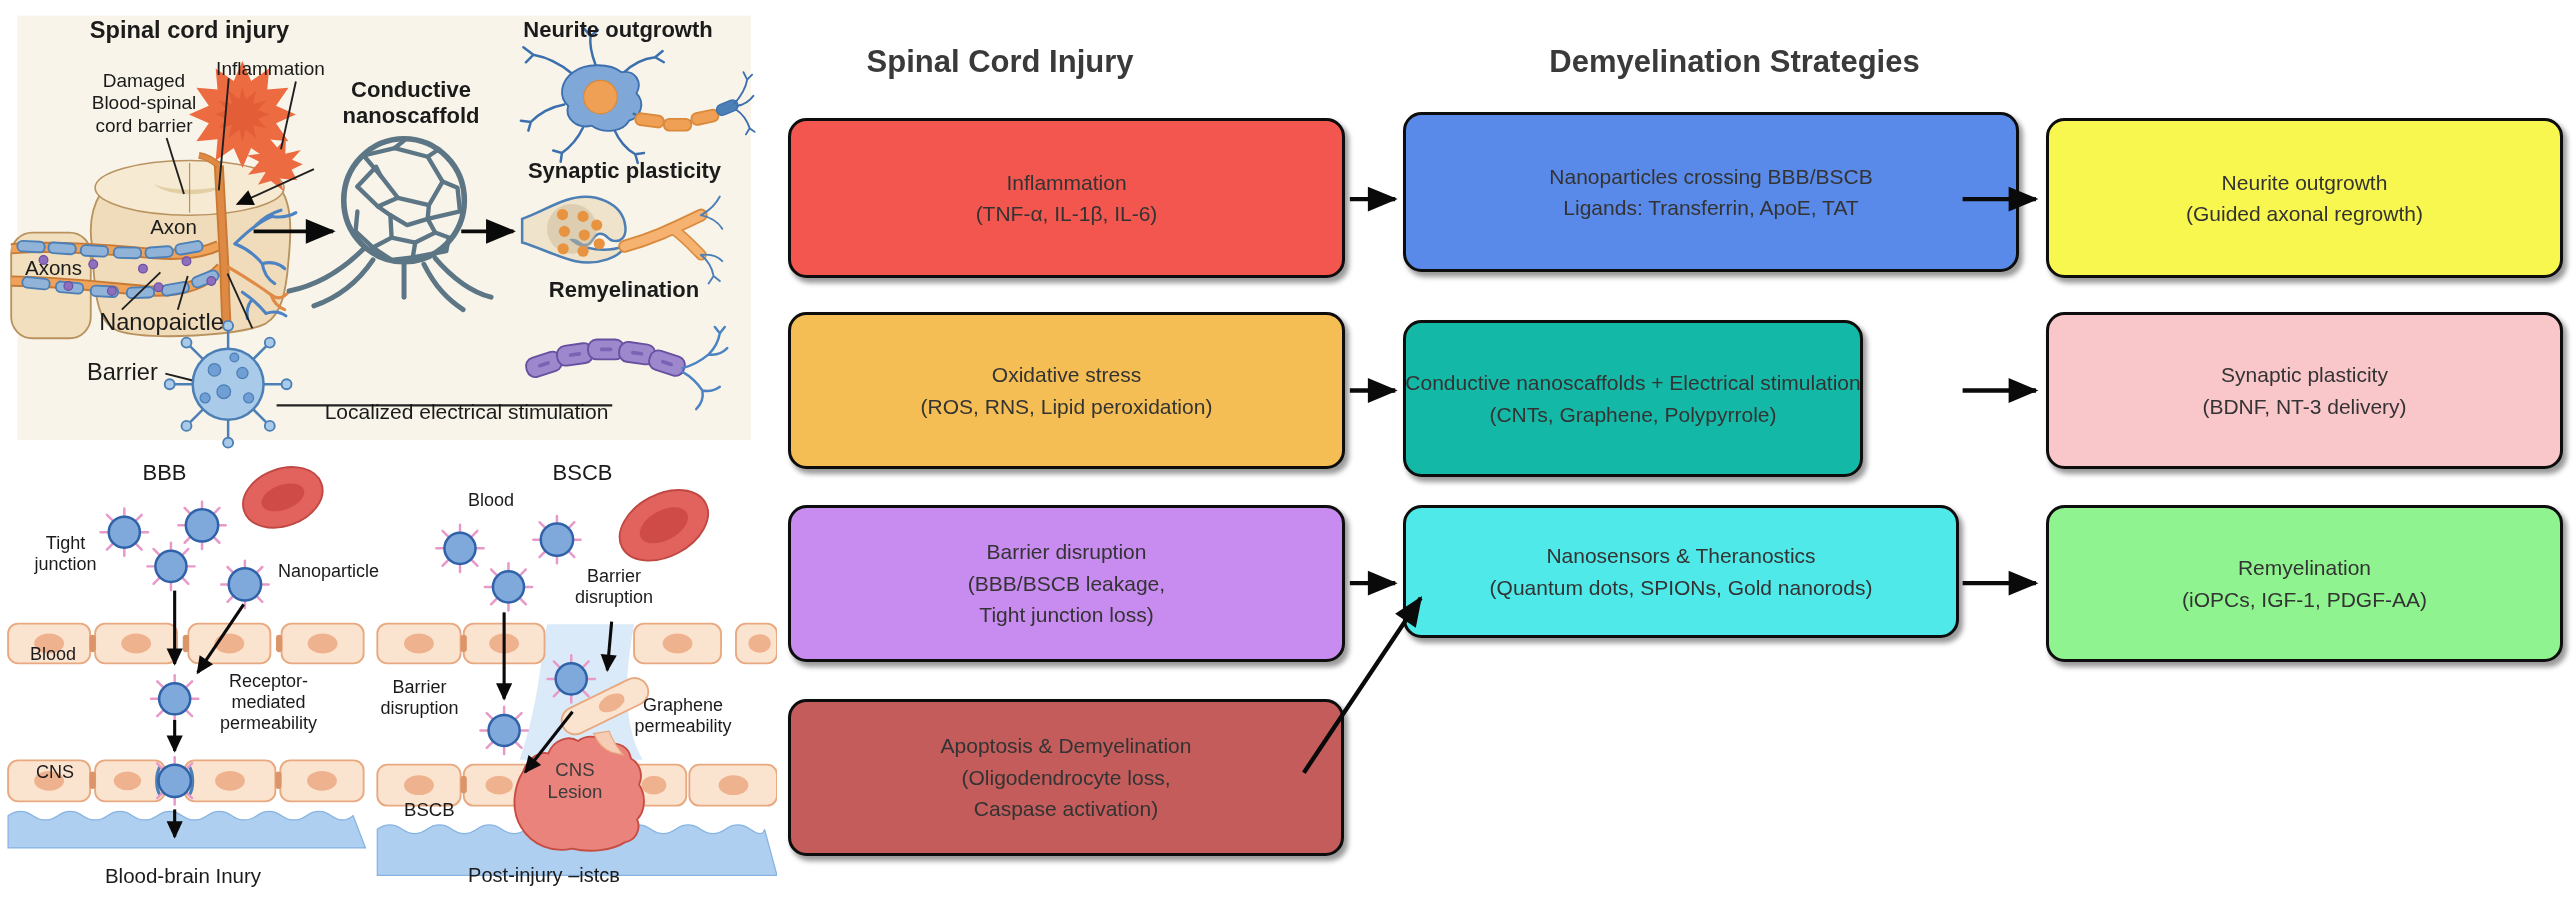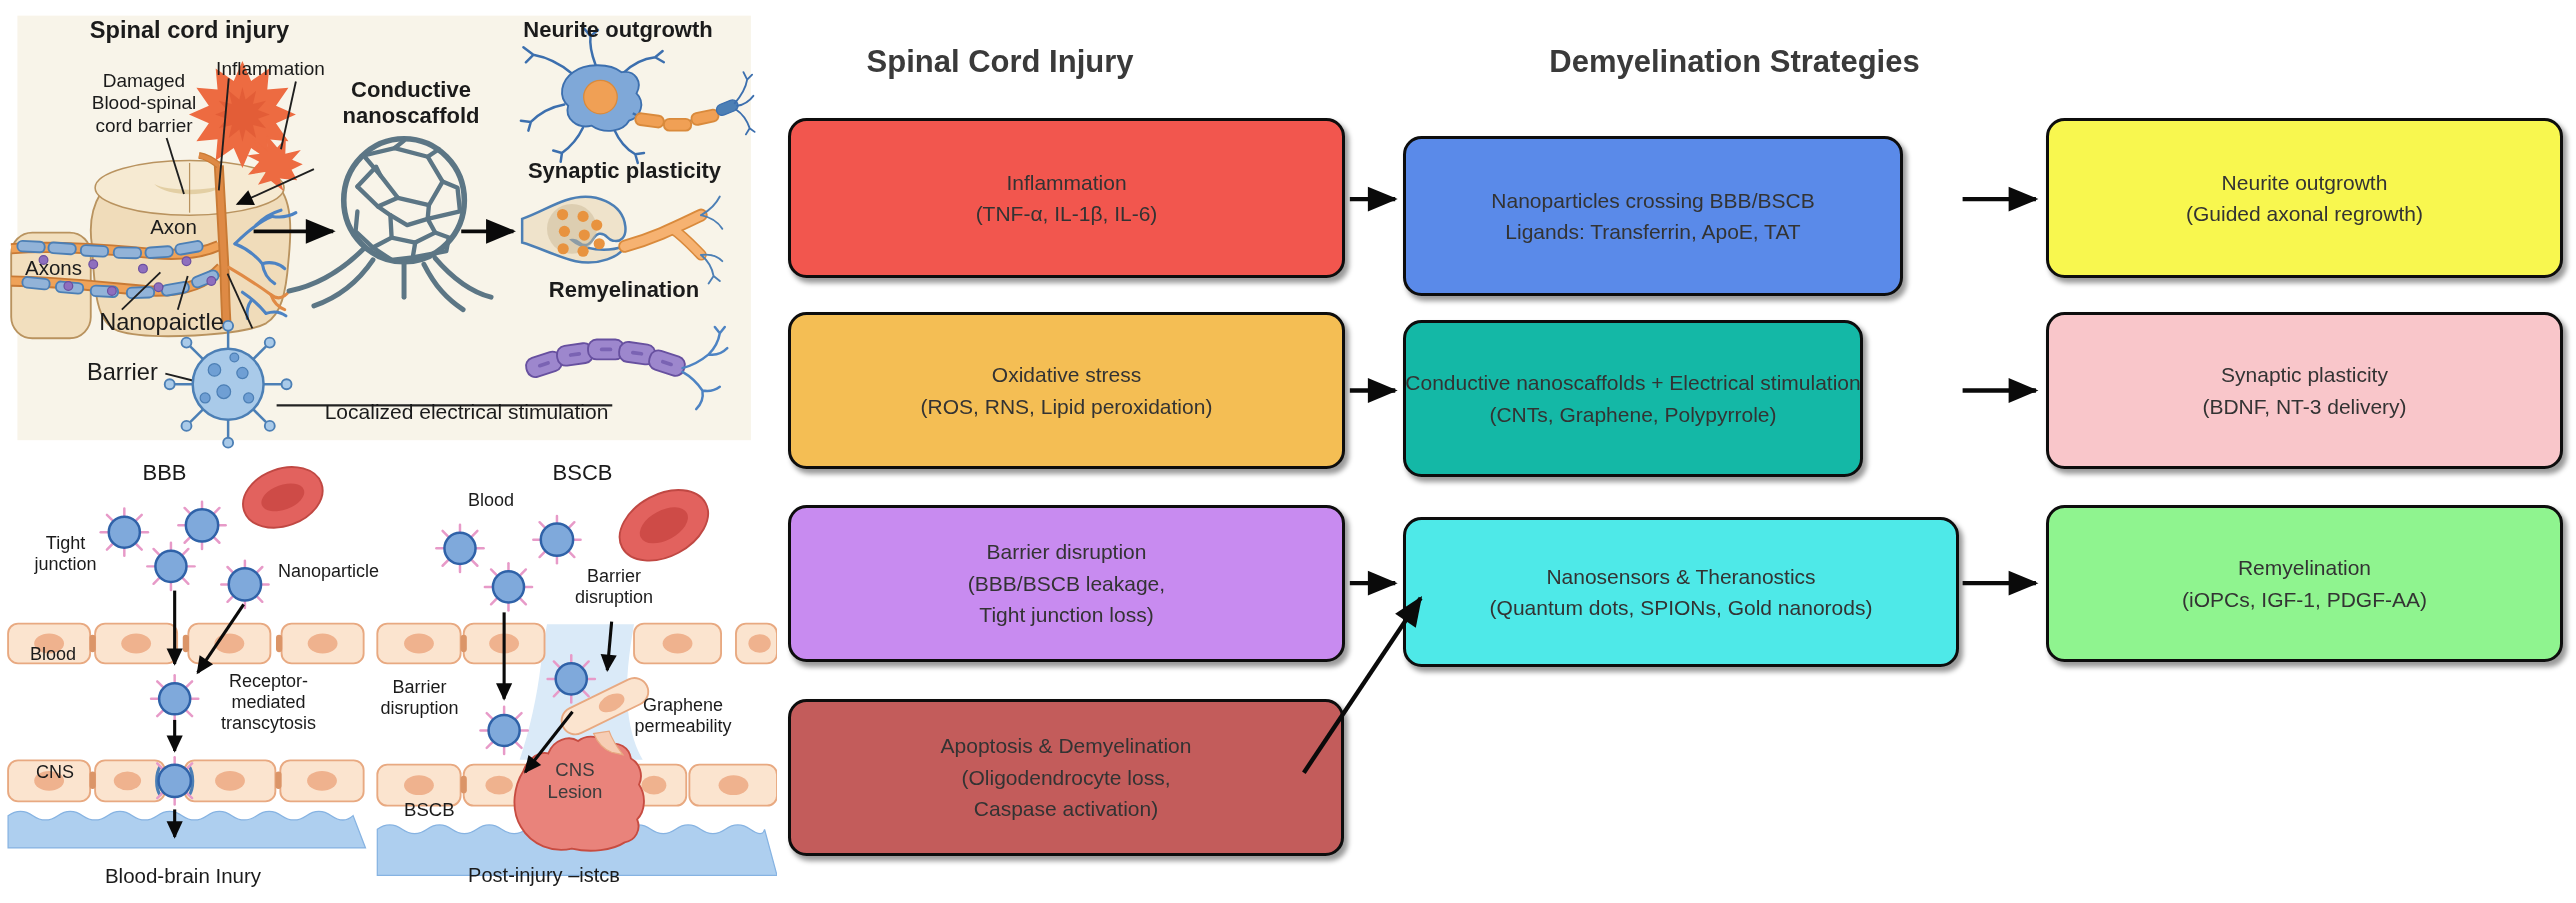--- a/index.html
+++ b/index.html
@@ -499,53 +499,53 @@
   <div class="lbl" style="left:531px;top:460px;width:103px;font-size:22px;">BSCB</div>
   <div class="lbl" style="left:460px;top:490px;width:62px;font-size:18px;">Blood</div>
   <div class="lbl" style="left:22px;top:533px;width:87px;font-size:18px;">Tight
 junction</div>
   <div class="lbl left" style="left:278px;top:561px;width:112px;font-size:18px;">Nanoparticle</div>
   <div class="lbl left" style="left:30px;top:644px;width:62px;font-size:18px;">Blood</div>
   <div class="lbl" style="left:566px;top:566px;width:96px;font-size:18px;">Barrier
 disruption</div>
   <div class="lbl" style="left:211px;top:671px;width:115px;font-size:18px;">Receptor-
 mediated
-transcytosis</div>
+permeability</div>
   <div class="lbl" style="left:370px;top:677px;width:99px;font-size:18px;">Barrier
 disruption</div>
   <div class="lbl" style="left:621px;top:695px;width:124px;font-size:18px;">Graphene
 permeability</div>
   <div class="lbl left" style="left:36px;top:762px;width:56px;font-size:18px;">CNS</div>
   <div class="lbl" style="left:533px;top:759px;width:84px;font-size:18.6px;color:#3c3c3c;">CNS
 Lesion</div>
   <div class="lbl left" style="left:404px;top:799px;width:75px;font-size:18.6px;">BSCB</div>
   <div class="lbl" style="left:90px;top:864px;width:186px;font-size:20.5px;">Blood-brain Inury</div>
   <div class="lbl" style="left:451px;top:864px;width:186px;font-size:20px;">Post-injury –istcв</div>
 
   <div class="hdr" style="left:795px;top:44px;width:410px;">Spinal Cord Injury</div>
   <div class="hdr" style="left:1492px;top:44px;width:485px;">Demyelination Strategies</div>
 
   <div class="box" style="left: 788px; top: 118px; width: 557px; height: 160px; background: rgb(242, 86, 78);">Inflammation
 (TNF-α, IL-1β, IL-6)</div>
-  <div class="box" style="left: 1403px; top: 136px; width: 500px; height: 160px; background: rgb(90, 138, 233);">Nanoparticles crossing BBB/BSCB
+  <div class="box" style="left: 1403px; top: 112px; width: 616px; height: 160px; background: rgb(90, 138, 233);">Nanoparticles crossing BBB/BSCB
 Ligands: Transferrin, ApoE, TAT</div>
   <div class="box" style="left: 2046px; top: 118px; width: 517px; height: 160px; background: rgb(248, 247, 79);">Neurite outgrowth
 (Guided axonal regrowth)</div>
 
   <div class="box" style="left: 788px; top: 312px; width: 557px; height: 157px; background: rgb(244, 190, 84);">Oxidative stress
 (ROS, RNS, Lipid peroxidation)</div>
   <div class="box" style="left: 1403px; top: 320px; width: 460px; height: 157px; background: #14b8a6;">Conductive nanoscaffolds + Electrical stimulation
 (CNTs, Graphene, Polypyrrole)</div>
   <div class="box" style="left: 2046px; top: 312px; width: 517px; height: 157px; background: rgb(249, 198, 202);">Synaptic plasticity
 (BDNF, NT-3 delivery)</div>
 
   <div class="box" style="left: 788px; top: 505px; width: 557px; height: 157px; background: rgb(200, 139, 240);">Barrier disruption
 (BBB/BSCB leakage,
 Tight junction loss)</div>
-  <div class="box" style="left: 1403px; top: 505px; width: 556px; height: 150px; background: rgb(78, 233, 232); margin-top: 12px;">Nanosensors &amp; Theranostics
+  <div class="box" style="left: 1403px; top: 505px; width: 556px; height: 133px; background: rgb(78, 233, 232);">Nanosensors &amp; Theranostics
 (Quantum dots, SPIONs, Gold nanorods)</div>
   <div class="box" style="left: 2046px; top: 505px; width: 517px; height: 157px; background: rgb(143, 244, 143);">Remyelination
 (iOPCs, IGF-1, PDGF-AA)</div>
 
   <div class="box" style="left: 788px; top: 699px; width: 556px; height: 157px; background: rgb(195, 92, 91);">Apoptosis &amp; Demyelination
 (Oligodendrocyte loss,
 Caspase activation)</div>
 
   <svg class="art" width="2576" height="904" viewBox="0 0 4145 1454">
     <defs>

